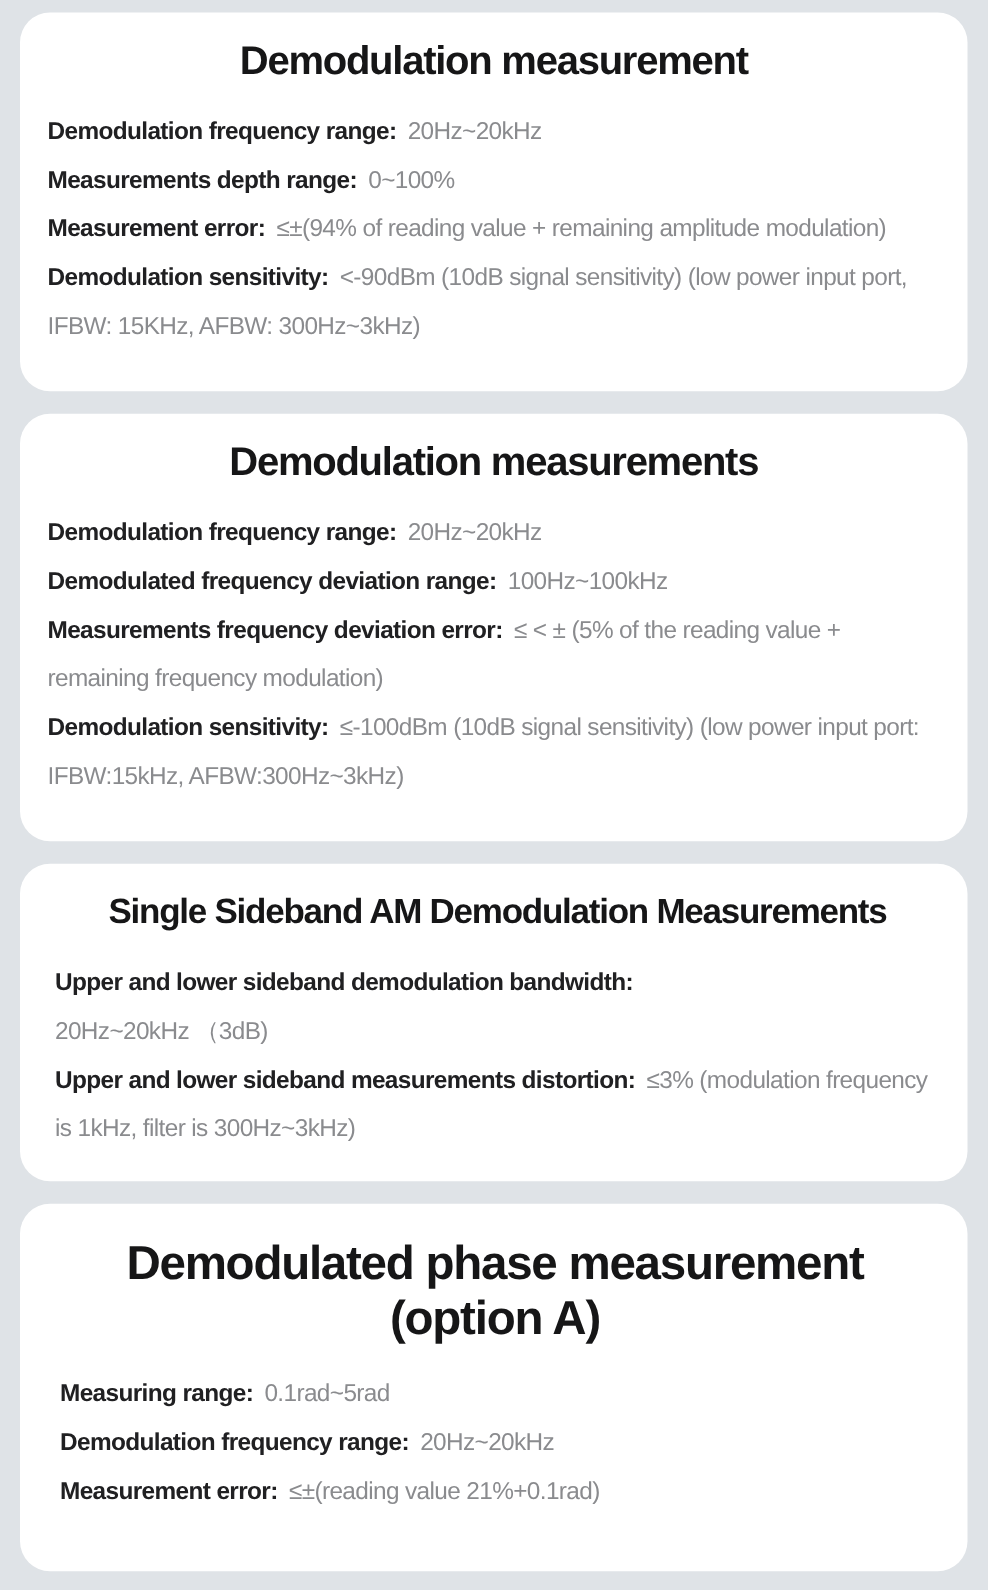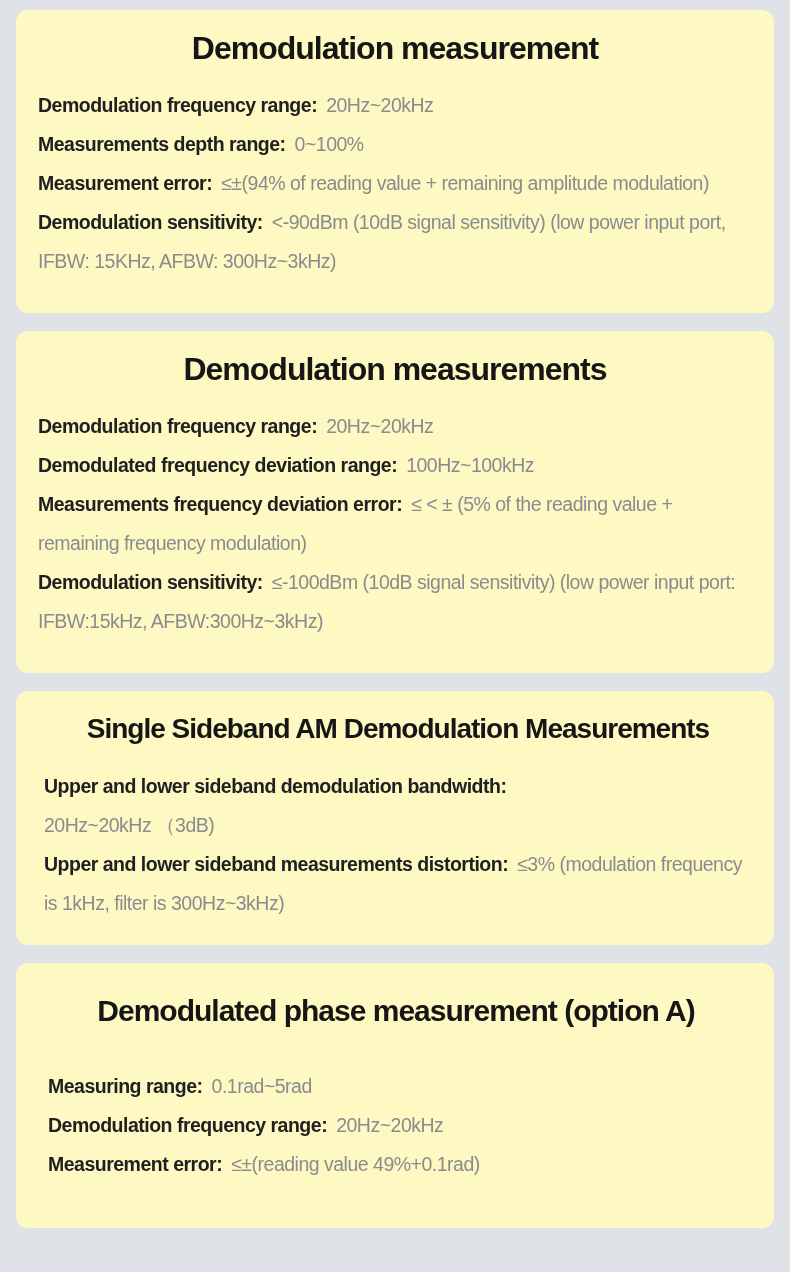--- a/index.html
+++ b/index.html
@@ -7,37 +7,37 @@
     width: 790px;
     font-family: "Liberation Sans", "DejaVu Sans", sans-serif;
   }
   body {
     height: 1272px;
     background: #dfe3e7;
     padding: 10px 0 0 0;
     overflow: hidden;
   }
   .card {
-    background: #fef9c3;
-    border-radius: 12px;
+    background: #ffffff;
+    border-radius: 24px;
     margin: 0 16px 18px 16px;
     padding: 16px 22px 32px 22px;
   }
   .card-title {
     text-align: center;
     font-weight: 700;
     color: #161617;
     letter-spacing: -1px;
     font-size: 32px;
     line-height: 44px;
     margin-bottom: 16px;
   }
   .card-1 .card-title, .card-2 .card-title { font-size: 32px; }
   .card-3 .card-title { font-size: 28px; }
-  .card-4 .card-title { font-size: 30px; margin-bottom: 34px; }
+  .card-4 .card-title { font-size: 38px; margin-bottom: 19px; }
   .spec {
     font-size: 19.5px;
     line-height: 39px;
     letter-spacing: -0.5px;
     color: #8a8b8e;
   }
   .spec-label {
     font-weight: 700;
     color: #202022;
     margin-right: 9px;
@@ -69,14 +69,14 @@
 <section class="card card-3">
   <h2 class="card-title">Single Sideband AM Demodulation Measurements</h2>
   <p class="spec"><strong class="spec-label">Upper and lower sideband demodulation bandwidth:</strong><span class="spec-value value-break">20Hz~20kHz （3dB)</span></p>
   <p class="spec"><strong class="spec-label">Upper and lower sideband measurements distortion:</strong><span class="spec-value">≤3% (modulation frequency is 1kHz, filter is 300Hz~3kHz)</span></p>
 </section>
 
 <section class="card card-4">
   <h2 class="card-title">Demodulated phase measurement (option A)</h2>
   <p class="spec"><strong class="spec-label">Measuring range:</strong><span class="spec-value">0.1rad~5rad</span></p>
   <p class="spec"><strong class="spec-label">Demodulation frequency range:</strong><span class="spec-value">20Hz~20kHz</span></p>
-  <p class="spec"><strong class="spec-label">Measurement error:</strong><span class="spec-value">≤±(reading value 49%+0.1rad)</span></p>
+  <p class="spec"><strong class="spec-label">Measurement error:</strong><span class="spec-value">≤±(reading value 21%+0.1rad)</span></p>
 </section>
 
 </body></html>

